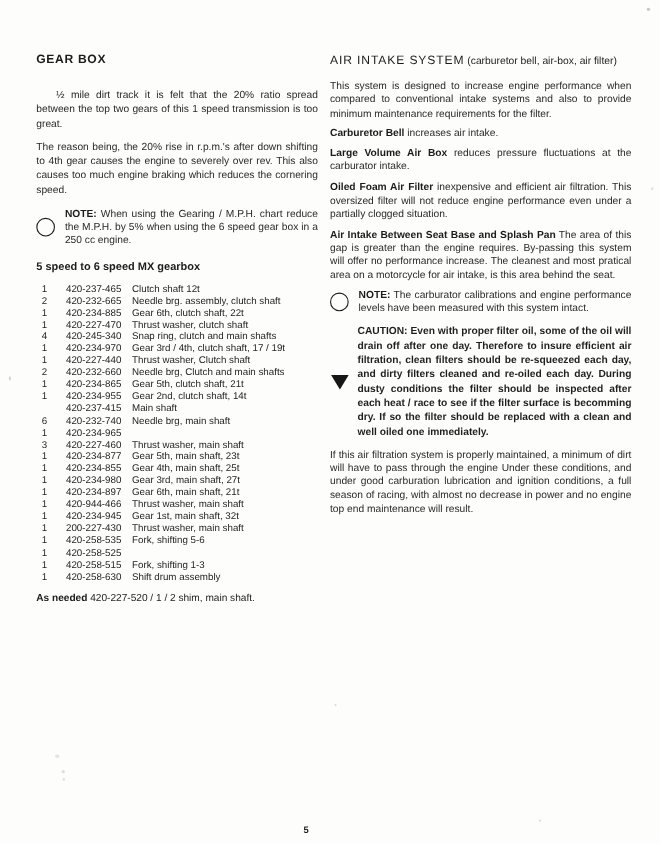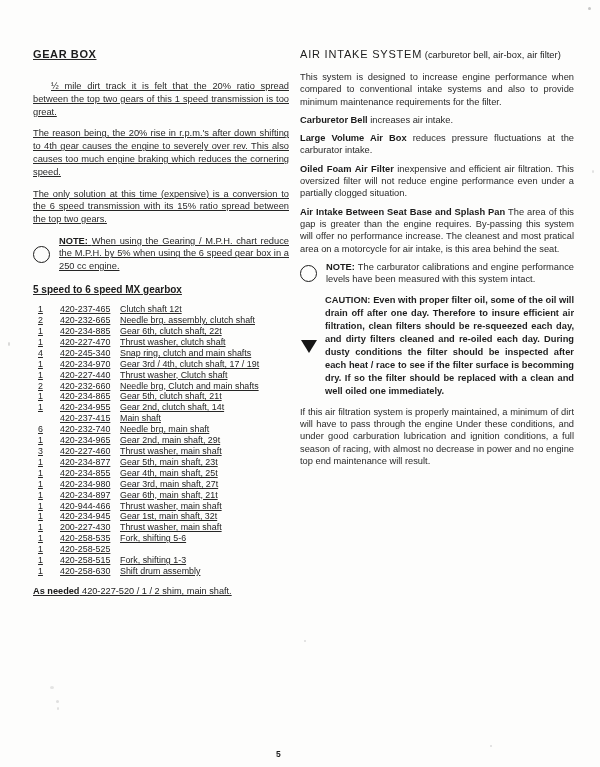--- a/index.html
+++ b/index.html
@@ -8,21 +8,21 @@
     background:#fdfdfc;
     font-family:"Liberation Sans", sans-serif;
     color:#262626;
     position:relative;
     overflow:hidden;
     -webkit-font-smoothing:antialiased;
   }
   .page{position:absolute;inset:0;}
 
   
-  .col-left{position:absolute;left:33px;top:48px;width:256px;text-decoration:underline;}
+  .col-left{position:absolute;left:33px;top:48px;width:256px;}
   .col-right{position:absolute;left:300px;top:48px;width:274px;}
 
   
   .h-main{
     font-weight:bold;font-size:11px;letter-spacing:0.6px;
     margin:0 0 20px 0;color:#1c1c1c;
   }
   .h-air{margin:0 0 10px 0;font-size:9.4px;line-height:13px;font-weight:normal;color:#1c1c1c;text-align:justify;}
   .h-air .big{font-size:11px;letter-spacing:0.8px;}
   .h-sub{font-weight:bold;font-size:10px;margin:12px 0 9px 0;color:#1c1c1c;}
@@ -79,21 +79,20 @@
 </head>
 <body>
 
 <div class="page">
 
   <div class="col-left">
     <div class="h-main">GEAR BOX</div>
 
     <p class="body indent">½ mile dirt track it is felt that the 20% ratio spread between the top two gears of this 1 speed transmission is too great.</p>
     <p class="body">The reason being, the 20% rise in r.p.m.'s after down shifting to 4th gear causes the engine to severely over rev. This also causes too much engine braking which reduces the cornering speed.</p>
-    <p class="body">The only solution at this time (expensive) is a conversion to the 6 speed transmission with its 15% ratio spread between the top two gears.</p>
 
     <div class="callout">
       <div class="circle-icon"></div>
       <p><b class="lead">NOTE:</b> <span>When using the Gearing / M.P.H. chart reduce the M.P.H. by 5% when using the 6 speed gear box in a 250 cc engine.</span></p>
     </div>
 
     <div class="h-sub">5 speed to 6 speed MX gearbox</div>
 
     <div class="parts">
 
@@ -165,21 +164,20 @@
 
         <div class="parts-row">
           <span class="parts-qty">6</span>
           <span class="parts-no">420-232-740</span>
           <span class="parts-desc">Needle brg, main shaft</span>
         </div>
 
         <div class="parts-row">
           <span class="parts-qty">1</span>
           <span class="parts-no">420-234-965</span>
-          <span class="parts-desc">Gear 2nd, main shaft, 29t</span>
         </div>
 
         <div class="parts-row">
           <span class="parts-qty">3</span>
           <span class="parts-no">420-227-460</span>
           <span class="parts-desc">Thrust washer, main shaft</span>
         </div>
 
         <div class="parts-row">
           <span class="parts-qty">1</span>

